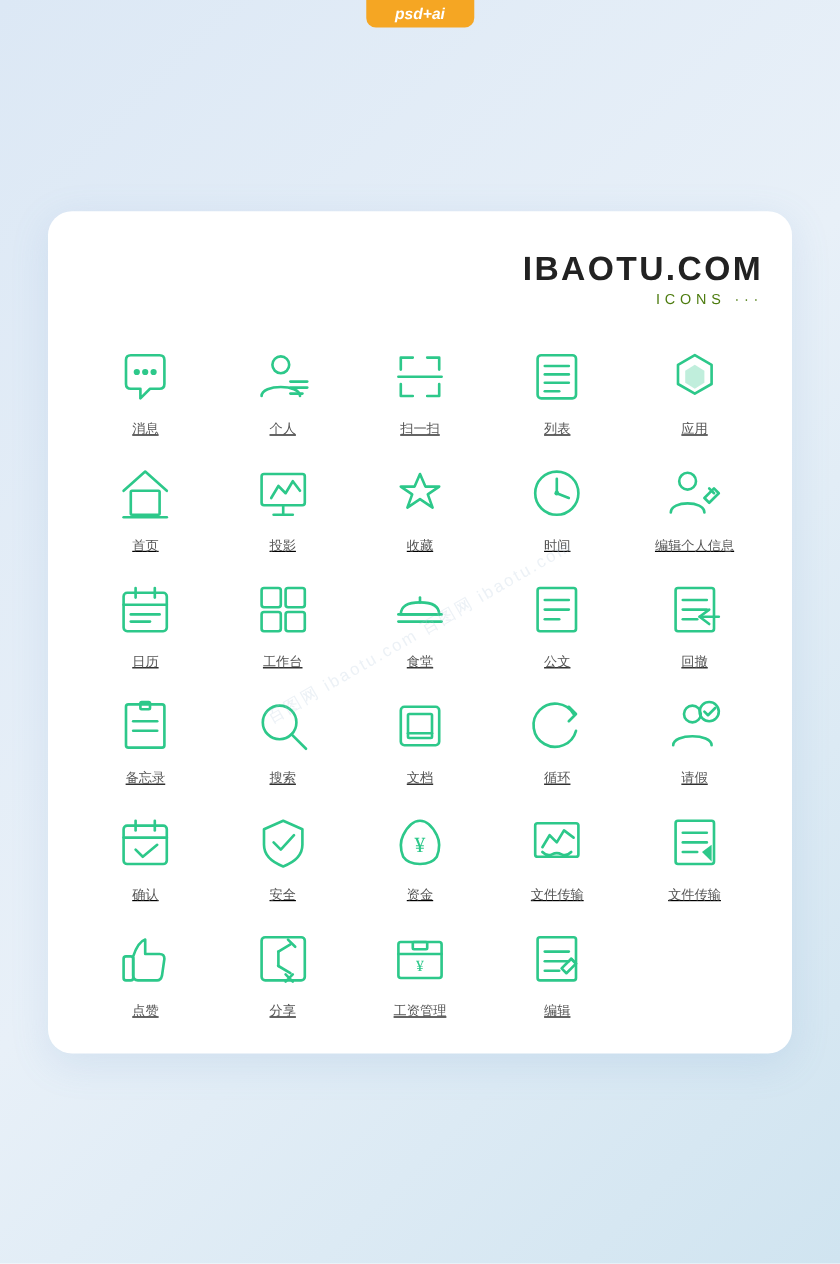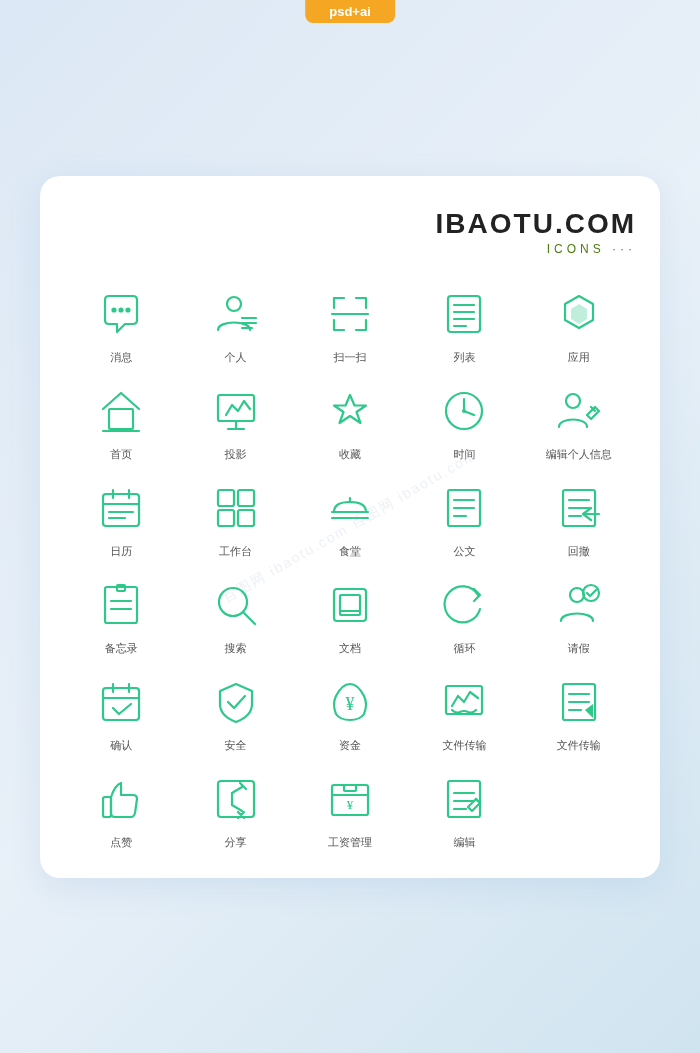--- a/index.html
+++ b/index.html
@@ -18,20 +18,21 @@
       top: 0;
       left: 50%;
       transform: translateX(-50%);
       background: #f5a623;
       color: white;
       padding: 4px 24px;
       border-radius: 0 0 8px 8px;
       font-size: 13px;
       font-weight: bold;
       z-index: 10;
+      font-style: italic;
     }
     .card {
       background: white;
       border-radius: 20px;
       padding: 32px 24px 28px;
       width: 620px;
       margin: 40px auto;
       box-shadow: 0 8px 32px rgba(100,150,200,0.15);
       position: relative;
     }
@@ -55,20 +56,21 @@
       display: grid;
       grid-template-columns: repeat(5, 1fr);
       gap: 8px 0;
       row-gap: 16px;
     }
     .icon-item {
       display: flex;
       flex-direction: column;
       align-items: center;
       gap: 6px;
+      text-decoration: underline;
     }
     .icon-box {
       width: 60px;
       height: 60px;
       display: flex;
       align-items: center;
       justify-content: center;
     }
     .icon-box svg {
       width: 48px;

